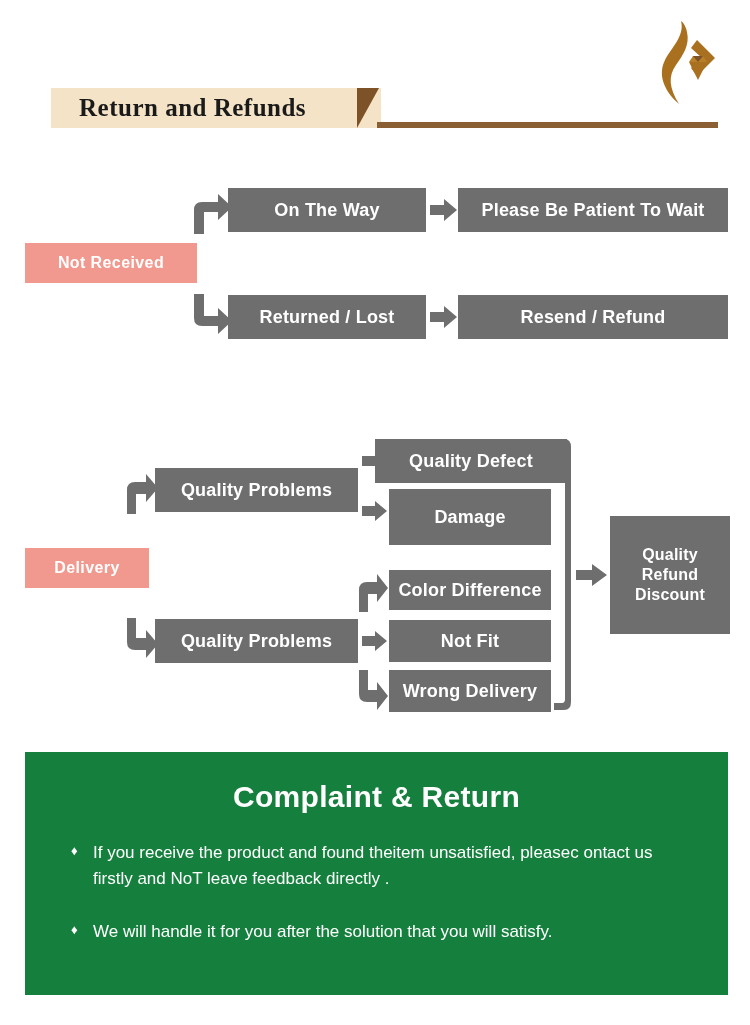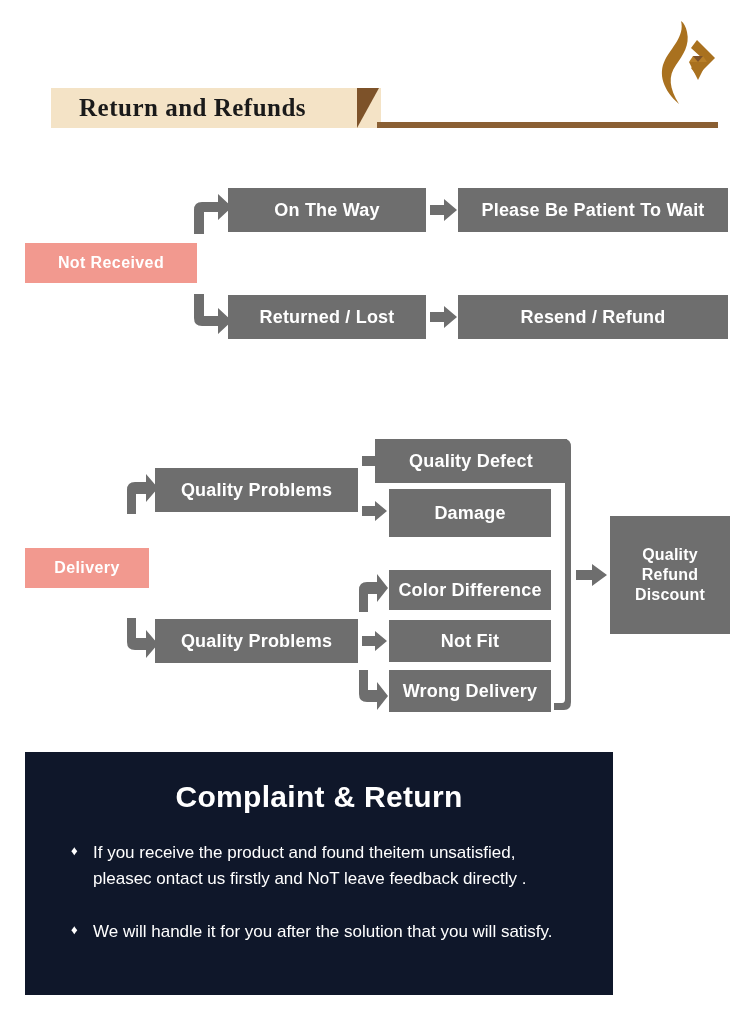--- a/index.html
+++ b/index.html
@@ -99,23 +99,23 @@
   }
   .arrow {
     position: absolute;
   }
 
   
   #complaint {
     position: absolute;
     left: 25px;
     top: 752px;
-    width: 588px;
+    width: 703px;
     height: 243px;
-    background: #0f172a;
+    background: #15803d;
     box-sizing: border-box;
   }
   #complaint-title {
     text-align: center;
     color: #ffffff;
     font-size: 30px;
     font-weight: 700;
     margin-top: 28px;
     letter-spacing: 0.3px;
   }
@@ -215,21 +215,21 @@
         <path d="M0 6 L13 6 L13 1 L25 11 L13 21 L13 16 L0 16 Z" fill="#6e6e6e"></path>
       </svg>
     </div>
     <div class="gbox" style="left:375px; top:439px; width:192px; height:44px;">Quality Defect</div>
 
     <div class="arrow" style="left:362px; top:500px; width:26px; height:22px;">
       <svg width="26" height="22" viewBox="0 0 26 22">
         <path d="M0 6 L13 6 L13 1 L25 11 L13 21 L13 16 L0 16 Z" fill="#6e6e6e"></path>
       </svg>
     </div>
-    <div class="gbox" style="left:389px; top:489px; width:162px; height:48px;">Damage</div>
+    <div class="gbox" style="left:389px; top:489px; width:162px; height:56px;">Damage</div>
 
     <div class="arrow" style="left:122px; top:616px; width:38px; height:46px;">
       <svg width="38" height="46" viewBox="0 0 38 46">
         <path d="M5 2 L14 2 L14 22 L24 22 L24 14 L36 28 L24 42 L24 34 L13 34 Q5 34 5 26 Z" fill="#6e6e6e"></path>
       </svg>
     </div>
 
     <div class="gbox" style="left:155px; top:619px; width:203px; height:44px;">Quality Problems</div>
 
     <div class="arrow" style="left:354px; top:572px; width:36px; height:42px;">

